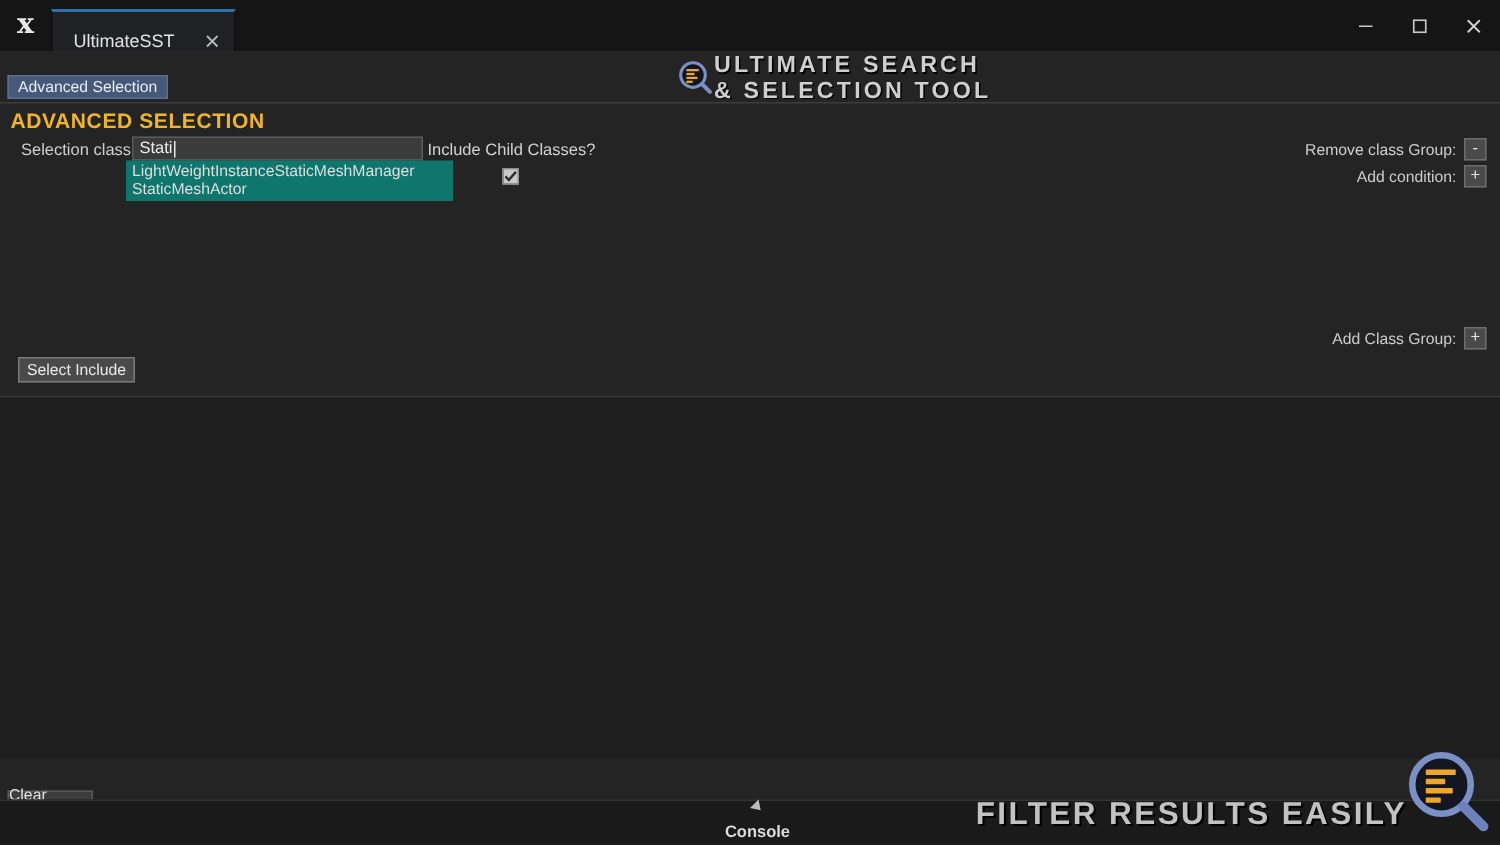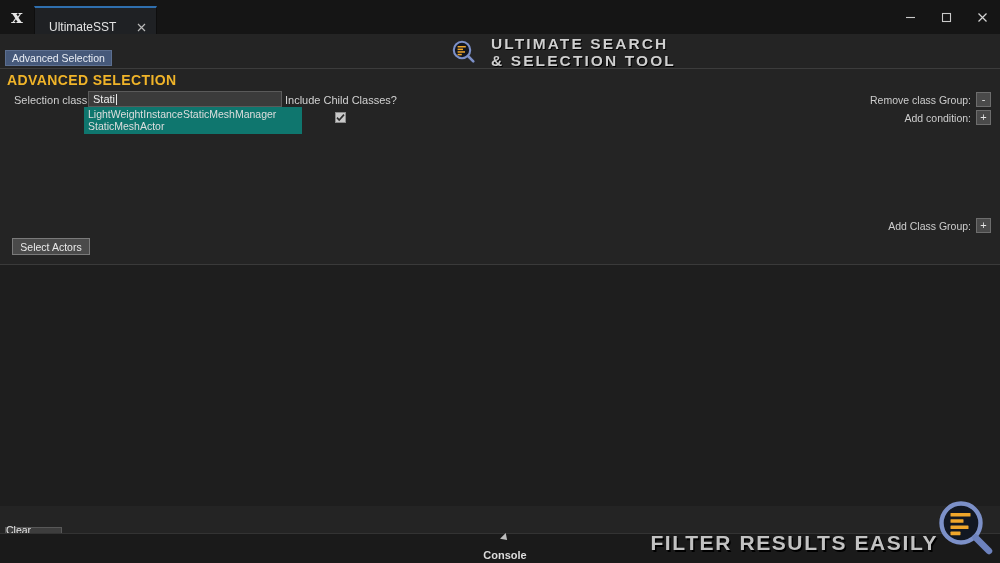--- a/index.html
+++ b/index.html
@@ -39,21 +39,21 @@
     color:#c9c9c9; cursor:pointer;
   }
   .win-btn svg { display:block; }
 
   
   .header-banner {
     position:absolute; left:0; top:34px; width:1000px; height:34px;
     background:#242424;
   }
   .brand {
-    position:absolute; left:452px; top:1px; display:flex; align-items:center; gap:15px;
+    position:absolute; left:452px; top:1px; display:flex; align-items:center; gap:0;
   }
   .brand-text { display:flex; flex-direction:column; line-height:1.0; padding-top:1px; }
   .brand-line {
     font-size:15.5px; font-weight:700; letter-spacing:2.1px;
     color:#cfcfcf; font-family:"Liberation Sans", sans-serif;
     text-shadow:1px 1px 0 #000;
   }
   .brand-line.l2 { margin-top:1px; }
 
   
@@ -270,21 +270,21 @@
     <div class="ctl-row" id="ctl-add-cond">
       <span class="ctl-label">Add condition:</span>
       <span class="sq-btn">+</span>
     </div>
 
     <div class="ctl-row" id="ctl-add-group">
       <span class="ctl-label">Add Class Group:</span>
       <span class="sq-btn">+</span>
     </div>
 
-    <div class="select-actors-btn">Select Actors</div>
+    <div class="select-actors-btn">Select Include</div>
   </div>
 
   <div class="mid-rule"></div>
 
   <div class="output-panel">
     <span></span>
   </div>
 
   <div class="console-btn-wrap">
     <div class="clear-console-btn">Clear Console</div>

